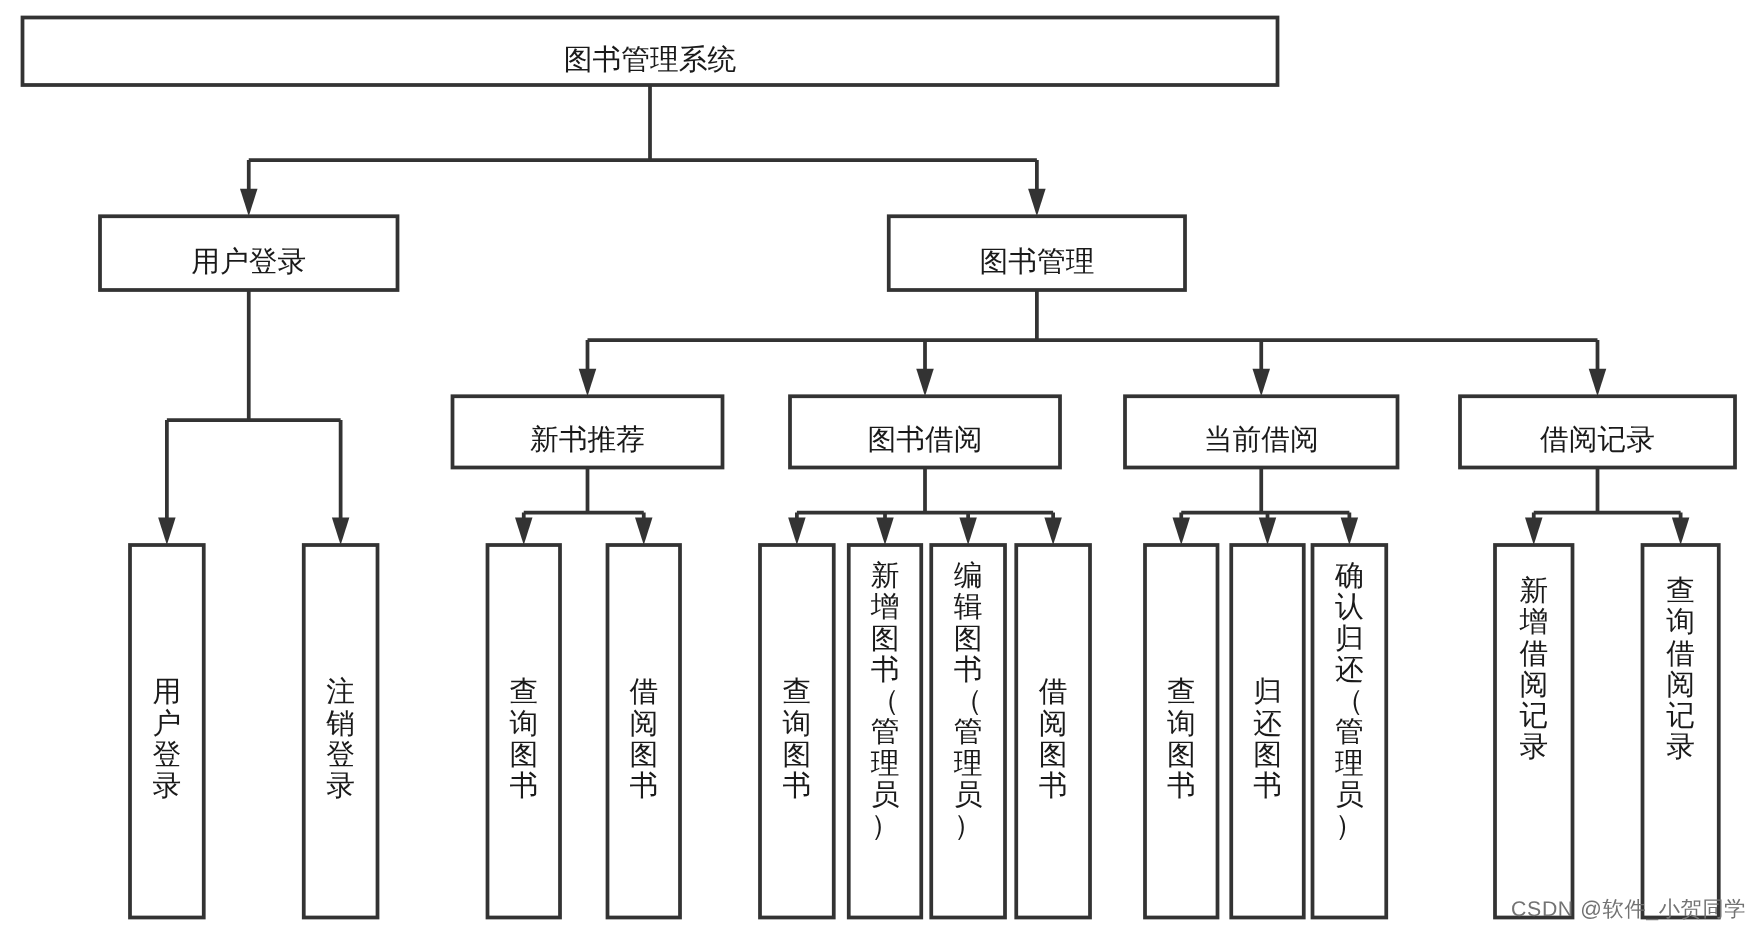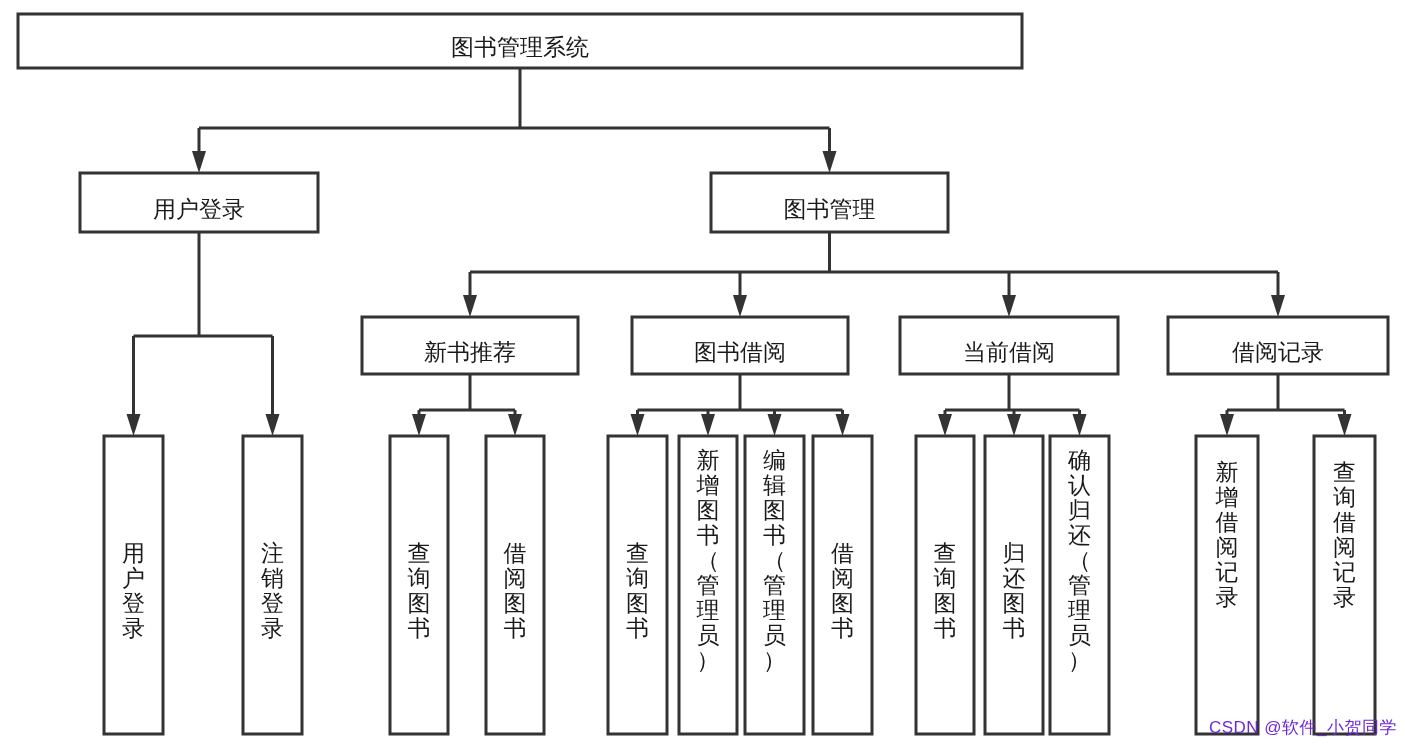--- a/index.html
+++ b/index.html
@@ -46,21 +46,21 @@
     stroke-linecap: butt;
   }
   .arrow-head {
     fill: #333333;
     stroke: none;
   }
   .watermark {
     position: absolute;
     right: 8px;
     bottom: 8px;
-    color: #6d28d9;
+    color: #737373;
     font-size: 17px;
     font-family: "Liberation Sans", "DejaVu Sans", sans-serif;
     letter-spacing: 0.5px;
     white-space: nowrap;
     pointer-events: none;
   }
 </style>
 </head>
 <body>
 

